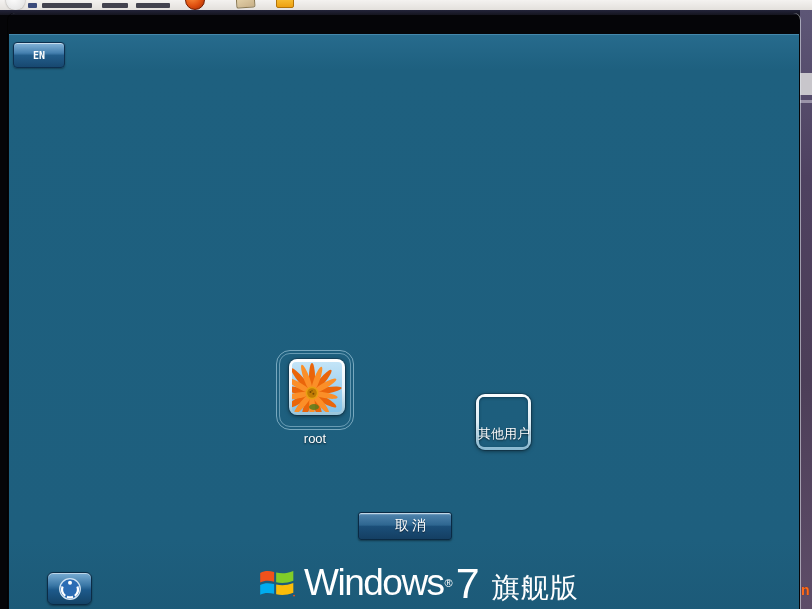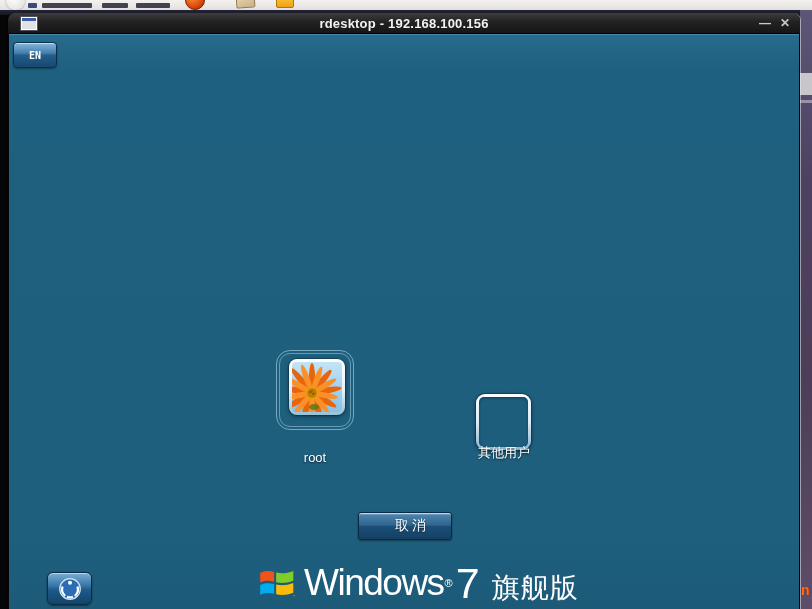--- a/index.html
+++ b/index.html
@@ -52,39 +52,39 @@
     font-weight:bold; text-align:center; line-height:21px; cursor:pointer; }
   #btn-min { right:26px; letter-spacing:0; }
   #btn-close { right:6px; }
 
   
   #content { position:absolute; left:1px; right:1px; top:21px; bottom:0; overflow:hidden;
     background:linear-gradient(180deg,#276b8d 0%,#1e607f 6%,#1e5f7e 88%,#1c5a78 100%);
     border-top:1px solid #4588ab; }
 
   
-  #lang-btn { position:absolute; left:4px; top:7px; width:44px; height:26px; border-radius:4px;
+  #lang-btn { position:absolute; left:4px; top:7px; width:52px; height:26px; border-radius:4px;
     border:1px solid #0d2f4e; cursor:pointer;
     background:linear-gradient(180deg,#86b6da 0%,#447fae 42%,#235d8a 52%,#174870 100%);
     box-shadow:inset 0 1px 0 rgba(255,255,255,.55), 0 1px 2px rgba(0,0,0,.35);
     color:#fff; font-family:"DejaVu Sans Mono",monospace; font-size:10px; font-weight:bold;
     display:flex; align-items:center; justify-content:center; }
 
   
   .tile-frame-selected { position:absolute; left:267px; top:315px; width:78px; height:80px;
     border:1px solid rgba(195,228,243,.55); border-radius:14px; cursor:pointer; }
   .tile-frame-selected::before { content:""; position:absolute; inset:2px;
     border:1px solid rgba(195,228,243,.45); border-radius:11px; }
   .avatar-frame { position:absolute; border-radius:8px; padding:3px;
     background:linear-gradient(180deg,#ffffff 0%,#e8f2f8 55%,#96c2d8 100%);
     box-shadow:0 1px 4px rgba(0,0,0,.55), 0 0 0 1px rgba(20,60,85,.5); }
   #avatar-root { left:12px; top:8px; width:56px; height:56px; }
   #avatar-root svg { display:block; width:50px; height:50px; border-radius:4px; }
   .tile-label { position:absolute; color:#fff; font-size:13px; text-align:center;
-    text-shadow:0 1px 2px rgba(0,0,0,.65); cursor:pointer;margin-top:19px; }
+    text-shadow:0 1px 2px rgba(0,0,0,.65); cursor:pointer; }
   #label-root { left:267px; top:396px; width:78px; }
   #tile-other { position:absolute; left:467px; top:359px; width:55px; height:56px;
     border-radius:9px; padding:3px; cursor:pointer;
     background:linear-gradient(180deg,#fbfdfe 0%,#dcecf4 50%,#86b6ce 100%);
     box-shadow:0 1px 4px rgba(0,0,0,.55), 0 0 0 1px rgba(20,60,85,.5); }
   #tile-other .empty-inner { width:100%; height:100%; border-radius:5px; background:#1d5e7d;
     box-shadow:inset 0 1px 3px rgba(0,30,50,.5); }
   #label-other { left:436px; top:390px; width:118px; }
 
   
@@ -137,28 +137,20 @@
 </div>
 
 <div id="desktop-band"></div>
 <div id="desktop-strip">
   <div class="strip-patch"></div>
   <div class="strip-line"></div>
   <div class="strip-fragment">n</div>
 </div>
 
 <div id="rdesktop-window">
-  <div id="titlebar">
-    <div id="window-icon">
-        <div class="ic-top"></div>
-      </div>
-    <div id="title-text">rdesktop - 192.168.100.156</div>
-    <div class="tb-btn" id="btn-min">—</div>
-    <div class="tb-btn" id="btn-close">✕</div>
-  </div>
 
   <div id="content">
 
     <div id="lang-btn">EN</div>
 
     <div class="tile-frame-selected">
       <div class="avatar-frame" id="avatar-root">
         <svg viewBox="0 0 50 50">
           <defs>
             <linearGradient id="sky" x1="0" y1="0" x2="0" y2="1">

